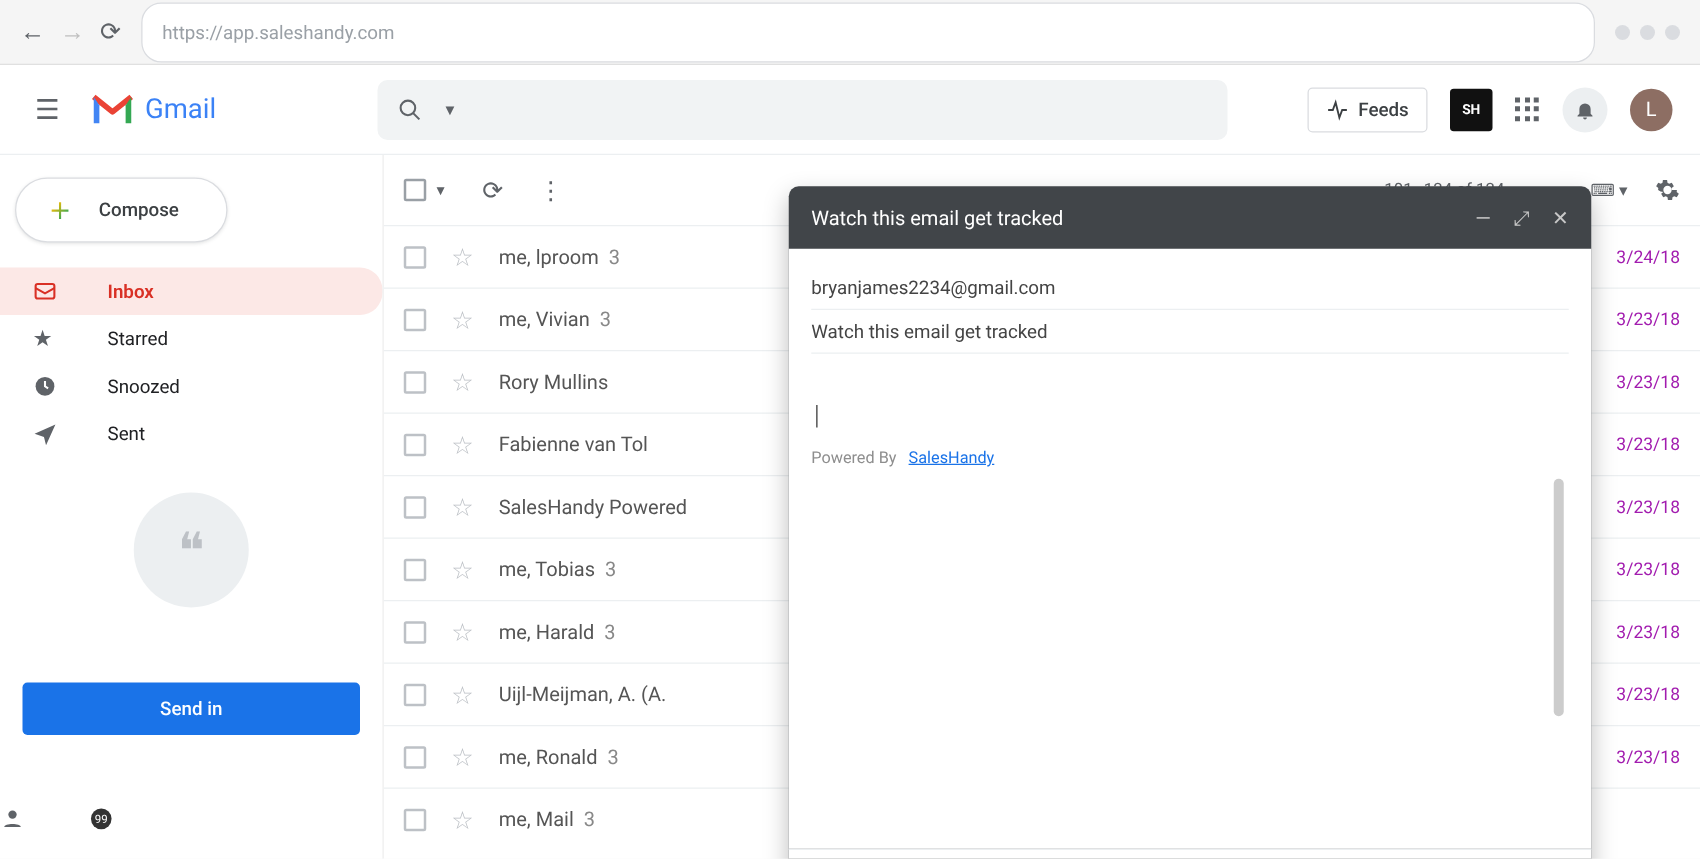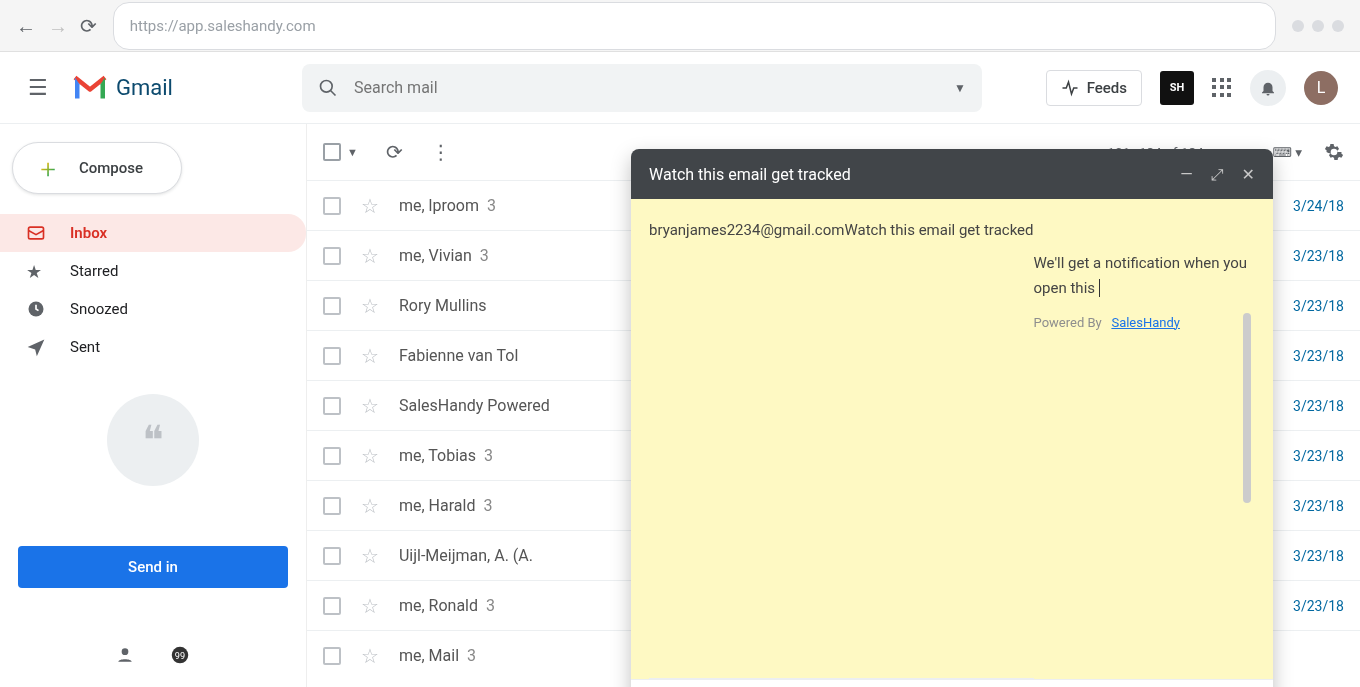--- a/index.html
+++ b/index.html
@@ -7,62 +7,62 @@
 .browser-bar{height:52px;background:#f5f5f5;display:flex;align-items:center;padding:0 16px;border-bottom:1px solid #e0e0e0}
 .nav-arrows{display:flex;gap:12px;color:#5f6368}
 .nav-arrows span{font-size:20px;cursor:pointer}
 .url-bar{flex:1;margin:0 16px;height:48px;background:#fff;border:1px solid #dadce0;border-radius:16px;padding:0 16px;display:flex;align-items:center;color:#9aa0a6;font-size:15px}
 .tri-dots{display:flex;gap:8px}
 .tri-dots span{width:12px;height:12px;border-radius:50%;background:#dadce0}
 .app-header{height:72px;background:#fff;display:flex;align-items:center;padding:0 16px;border-bottom:1px solid #eceff1}
 .hamburger{width:24px;color:#5f6368;font-size:22px;cursor:pointer;margin:0 12px}
 .gmail-logo{display:flex;align-items:center;margin-left:8px;width:230px}
 .gmail-logo .m-svg{width:36px;height:28px}
-.gmail-logo .txt{font-size:22px;color:#0c4a6e;margin-left:8px;font-weight:400}
+.gmail-logo .txt{font-size:22px;color:#3b82f6;margin-left:8px;font-weight:400}
 .search-box{flex:0 0 680px;height:48px;background:#f1f3f4;border-radius:8px;display:flex;align-items:center;padding:0 16px;color:#5f6368}
 .search-box .sicon{font-size:20px;margin-right:16px}
 .search-box input{flex:1;border:none;background:transparent;font-size:16px;outline:none;color:#5f6368}
 .search-box .drop{font-size:12px;color:#5f6368;cursor:pointer}
 .header-right{flex:1;display:flex;justify-content:flex-end;align-items:center;gap:18px;padding-right:6px}
 .feeds-btn{height:36px;border:1px solid #dadce0;background:#fff;border-radius:4px;padding:0 14px;display:flex;align-items:center;gap:8px;font-size:15px;font-weight:500;color:#3c4043;cursor:pointer}
 .sh-badge{width:34px;height:34px;background:#111;color:#fff;font-weight:700;font-size:11px;display:flex;align-items:center;justify-content:center;border-radius:3px}
 .apps-grid{width:20px;height:20px;display:grid;grid-template-columns:repeat(3,1fr);gap:3px}
 .apps-grid span{background:#5f6368;width:4px;height:4px}
 .bell-circle{width:36px;height:36px;border-radius:50%;background:#eceff1;display:flex;align-items:center;justify-content:center;color:#5f6368}
 .avatar{width:34px;height:34px;border-radius:50%;background:#8d6e63;color:#fff;display:flex;align-items:center;justify-content:center;font-size:16px}
 .main{display:flex;height:calc(100% - 124px);background:#fff;position:relative}
 .sidebar{width:306px;padding:12px 0;display:flex;flex-direction:column}
 .compose{margin:6px 12px 20px 12px;height:52px;width:170px;border:1px solid #dadce0;border-radius:26px;background:#fff;box-shadow:0 1px 3px rgba(60,64,67,.15);display:flex;align-items:center;padding:0 22px;gap:18px;cursor:pointer;font-size:15px;color:#3c4043;font-weight:500}
 .compose .plus{font-size:26px;font-weight:400;background:linear-gradient(135deg,#ea4335,#fbbc04,#34a853,#4285f4);-webkit-background-clip:text;color:transparent;line-height:1}
-.nav-item{height:38px;display:flex;align-items:center;padding:0 0 0 26px;gap:22px;color:#202124;cursor:pointer;border-radius:0 18px 18px 0;font-size:15px}
+.nav-item{height:38px;display:flex;align-items:center;padding:0 0 0 26px;gap:38px;color:#202124;cursor:pointer;border-radius:0 18px 18px 0;font-size:15px}
 .nav-item.active{background:#fce8e6;color:#d93025;font-weight:600}
 .nav-item .nicon{width:22px;color:inherit;font-size:18px;display:flex}
 .hangouts-area{flex:1;display:flex;flex-direction:column;align-items:center;justify-content:flex-start;padding-top:28px}
 .hangouts-circle{width:92px;height:92px;border-radius:50%;background:#eceff1;display:flex;align-items:center;justify-content:center;color:#bdc1c6;font-size:40px}
 .signin-btn{margin-top:60px;width:270px;height:42px;background:#1a73e8;color:#fff;border:none;border-radius:4px;font-size:15px;font-weight:500;cursor:pointer}
 .ho-text{margin-top:12px;font-size:12.5px;color:#5f6368;text-align:center;line-height:1.4;width:260px}
 .ho-text a{color:#1a73e8;text-decoration:none}
-.bottom-icons{margin-top:auto;width:100%;display:flex;justify-content:center;gap:34px;padding:8px 0;color:#0369a1;font-size:18px}
+.bottom-icons{margin-top:auto;width:100%;display:flex;gap:50px;padding:8px 0;color:#0369a1;font-size:18px}
 .content{flex:1;display:flex;flex-direction:column;border-left:1px solid #eee}
 .toolbar{height:56px;display:flex;align-items:center;padding:0 16px;color:#5f6368}
 .tb-left{display:flex;align-items:center;gap:28px}
 .tb-left .chk{width:18px;height:18px;border:2px solid #9aa0a6;border-radius:2px}
 .tb-right{margin-left:auto;display:flex;align-items:center;gap:22px;font-size:13.5px}
 .tb-right .pager{display:flex;gap:14px;font-size:18px;color:#9aa0a6}
 .email-list{flex:1;overflow:hidden}
 .email-row{height:50px;border-top:1px solid #eceff1;display:flex;align-items:center;padding:0 16px;font-size:15px;color:#5f6368}
 .email-row .chk{width:18px;height:18px;border:2px solid #bdc1c6;border-radius:2px;margin-right:20px}
 .email-row .star{color:#bdc1c6;font-size:20px;margin-right:20px}
 .email-row .sender{color:#555;font-size:16px}
 .email-row .count{color:#888;margin-left:4px}
-.email-row .date{margin-left:auto;color:#0369a1;font-size:14px}
+.email-row .date{margin-left:auto;color:#a21caf;font-size:14px}
 .compose-window{position:absolute;left:631px;top:25px;width:642px;height:639px;background:#414549;border-radius:8px 8px 0 0;display:flex;flex-direction:column;box-shadow:0 8px 20px rgba(0,0,0,.25)}
 .cw-header{height:50px;color:#fff;display:flex;align-items:center;padding:0 18px;font-size:16px}
 .cw-header .controls{margin-left:auto;display:flex;gap:18px;font-size:16px;color:#c8c8c8;cursor:pointer}
-.cw-body{flex:1;background:#fef9c3;padding:14px 18px 0 18px;display:flex;flex-direction:row;font-size:15px;color:#444}
+.cw-body{flex:1;background:#ffffff;padding:14px 18px 0 18px;display:flex;flex-direction:column;font-size:15px;color:#444}
 .cw-field{padding:8px 0;border-bottom:1px solid #eceff1}
 .cw-textarea{flex:1;padding:12px 0;line-height:1.7;position:relative}
 .cw-textarea .caret{border-right:1px solid #333}
 .cw-powered{color:#8e8e8e;font-size:13px;margin-top:10px}
 .cw-powered a{color:#1a73e8;text-decoration:underline}
 .cw-scroll{position:absolute;right:4px;top:100px;width:8px;height:190px;background:#ccc;border-radius:4px}
 .cw-footer{background:#fff;border-top:1px solid #eceff1;padding:12px 18px;display:flex;align-items:center;gap:18px;color:#5f6368}
 .send-btn{height:40px;padding:0 24px;background:#1a73e8;color:#fff;border:none;border-radius:5px;font-size:15.5px;font-weight:500;cursor:pointer}
 .cw-footer .ricons{margin-left:auto;display:flex;gap:18px;font-size:18px}
 .cw-footer2{background:#fff;padding:8px 18px 12px 18px;display:flex;gap:24px;color:#5f6368;font-size:19px;border-top:1px solid #f1f1f1}
@@ -97,21 +97,20 @@
       </svg>
     <span class="txt">Gmail</span>
   </div>
   <div class="search-box">
     <span class="sicon">
       <svg width="20" height="20" viewBox="0 0 24 24" fill="none" stroke="#5f6368" stroke-width="2">
           <circle cx="10" cy="10" r="7"></circle>
           <line x1="21" y1="21" x2="15" y2="15"></line>
         </svg>
     </span>
-    <input placeholder="Search mail" style="">
     <span class="drop">▼</span>
   </div>
   <div class="header-right">
     <button class="feeds-btn">
       <span>
         <svg width="18" height="18" viewBox="0 0 24 24" fill="none" stroke="#3c4043" stroke-width="2">
             <polyline points="2,12 7,12 10,4 14,20 17,12 22,12"></polyline>
           </svg>
       </span>
       <span>Feeds</span>
@@ -289,21 +288,21 @@
         <span>—</span>
         <span>⤢</span>
         <span>✕</span>
       </div>
     </div>
     <div class="cw-body">
       <div class="cw-field">bryanjames2234@gmail.com</div>
       <div class="cw-field">Watch this email get tracked</div>
       <div class="cw-textarea">
         <br>
-        <span>We'll get a notification when you open this</span><span class="caret">&nbsp;</span>
+        <span class="caret">&nbsp;</span>
         <div class="cw-powered">
           <span>Powered By</span>&nbsp;&nbsp;
           <a href="#">SalesHandy</a>
         </div>
         <div class="cw-scroll"></div>
       </div>
     </div>
     <div class="cw-footer">
       <button class="send-btn">Send</button>
       <span><u>A</u></span>

